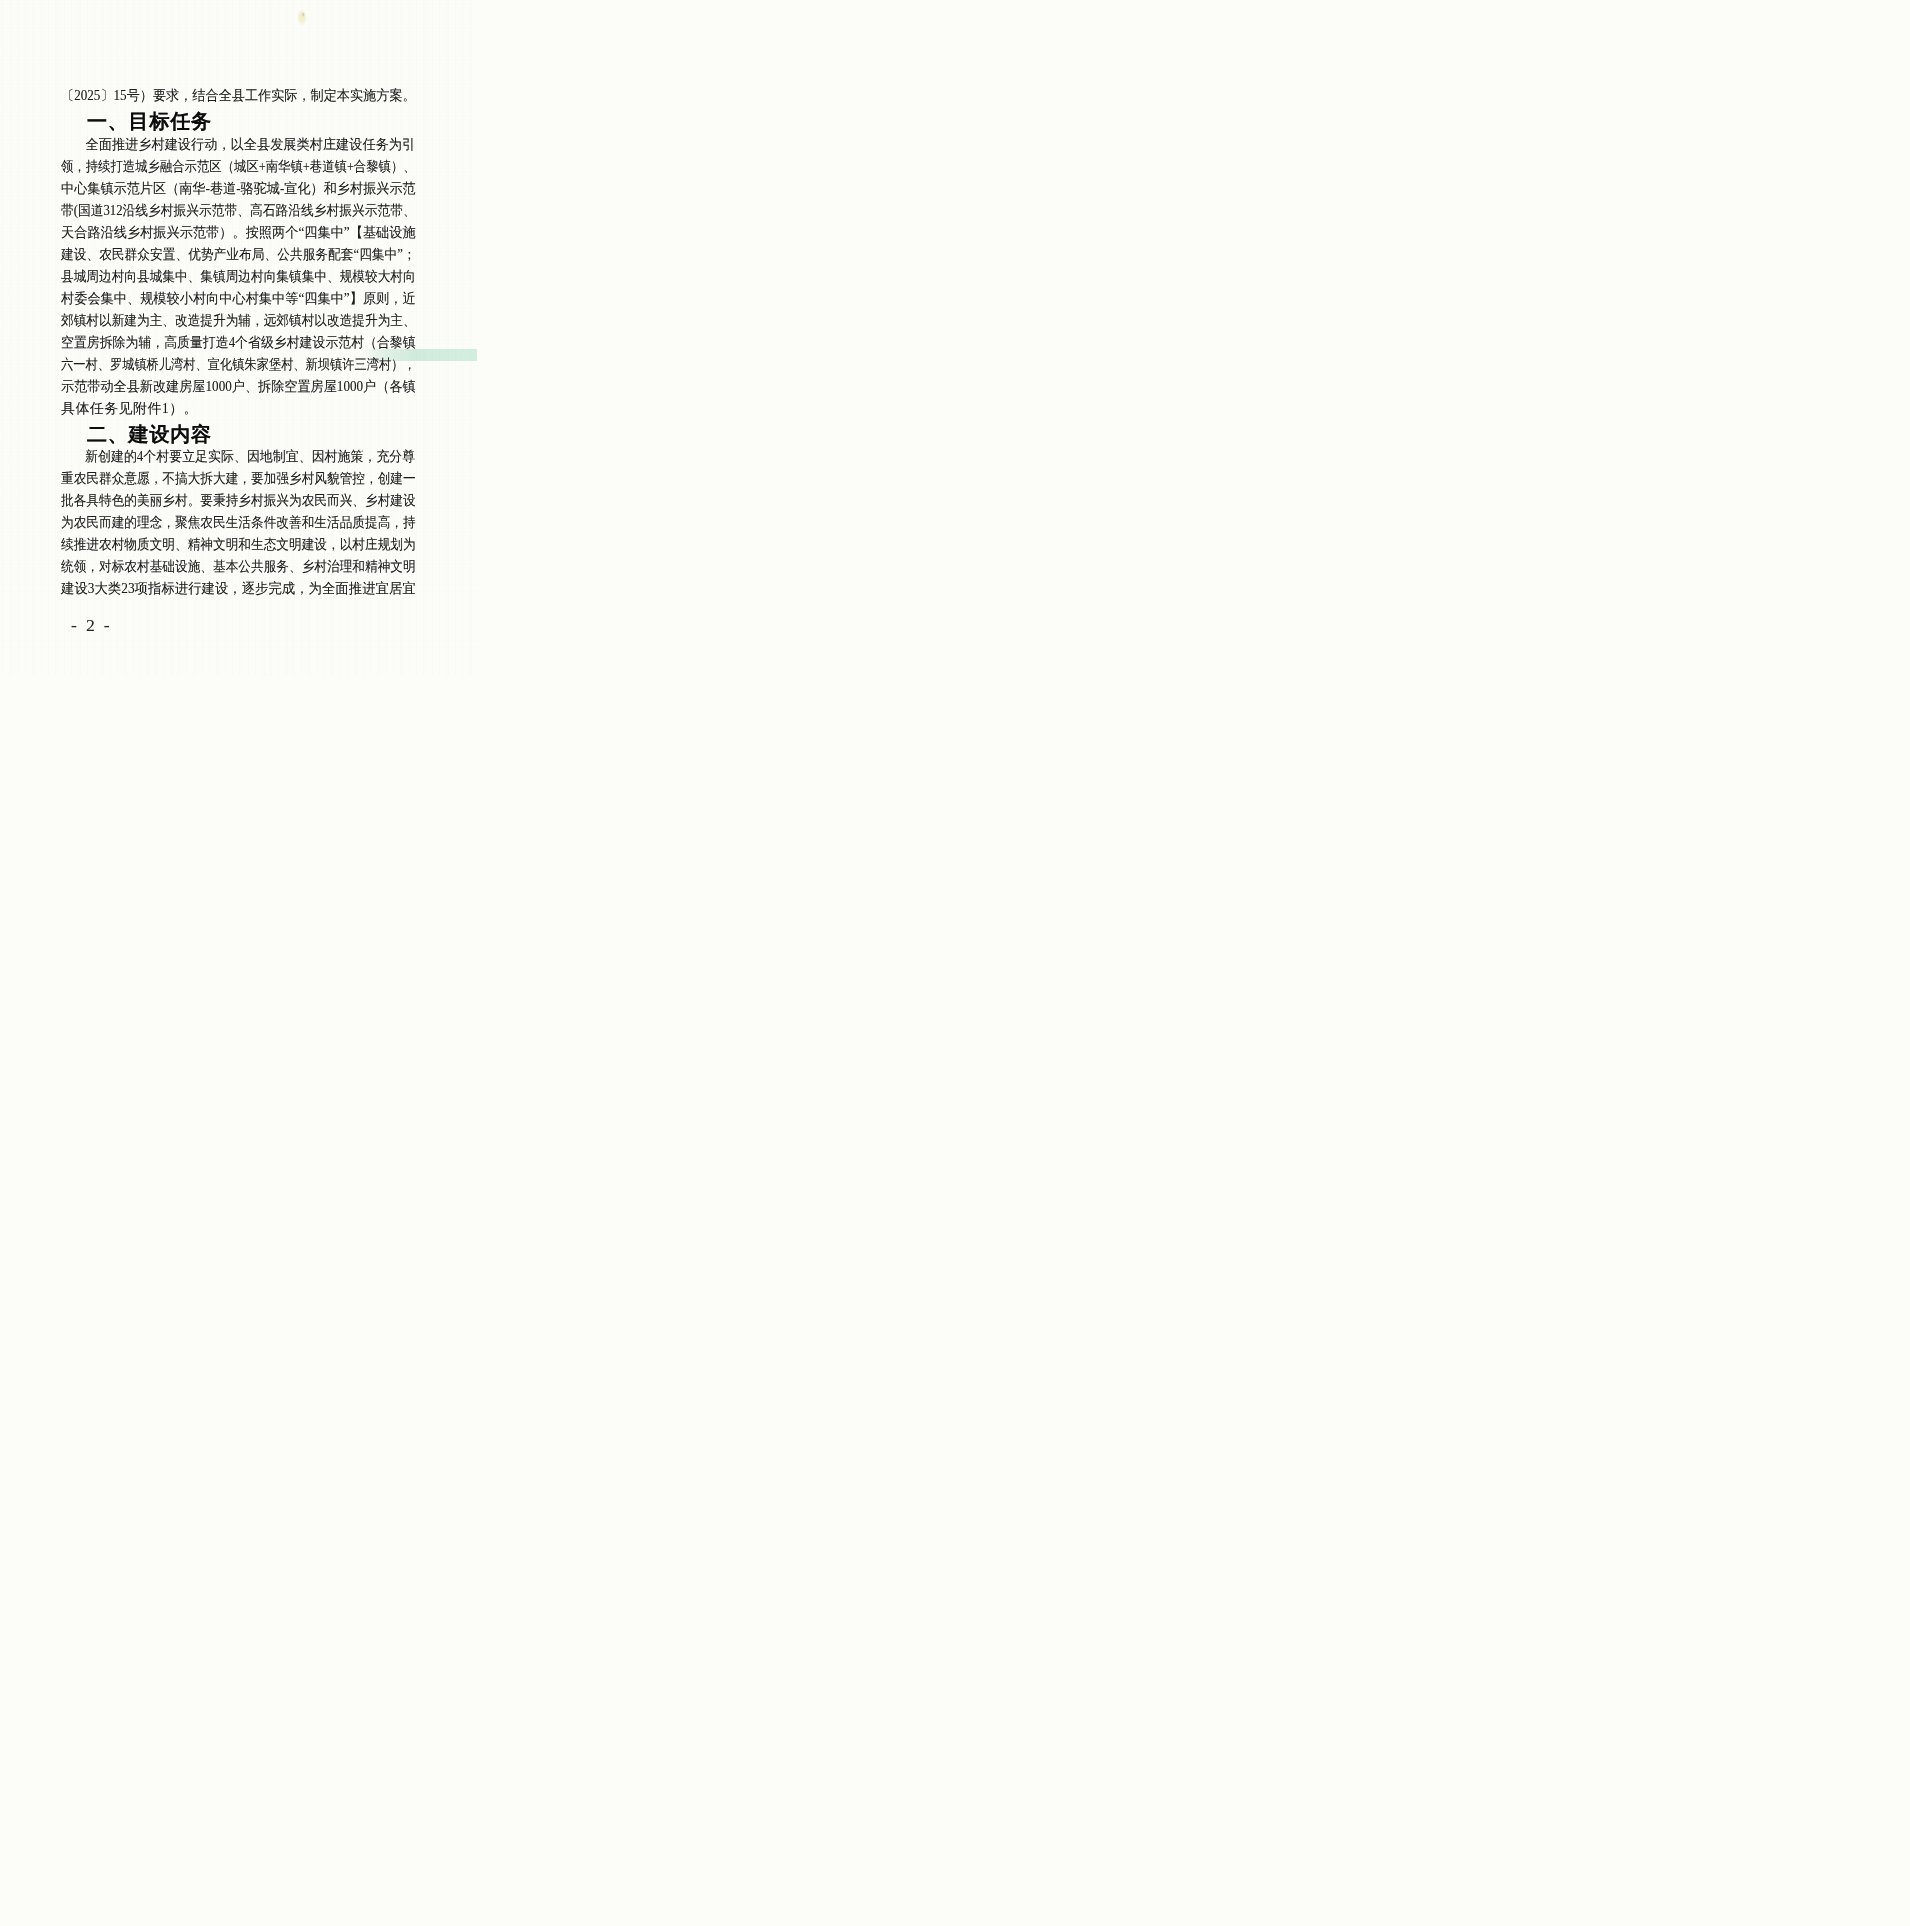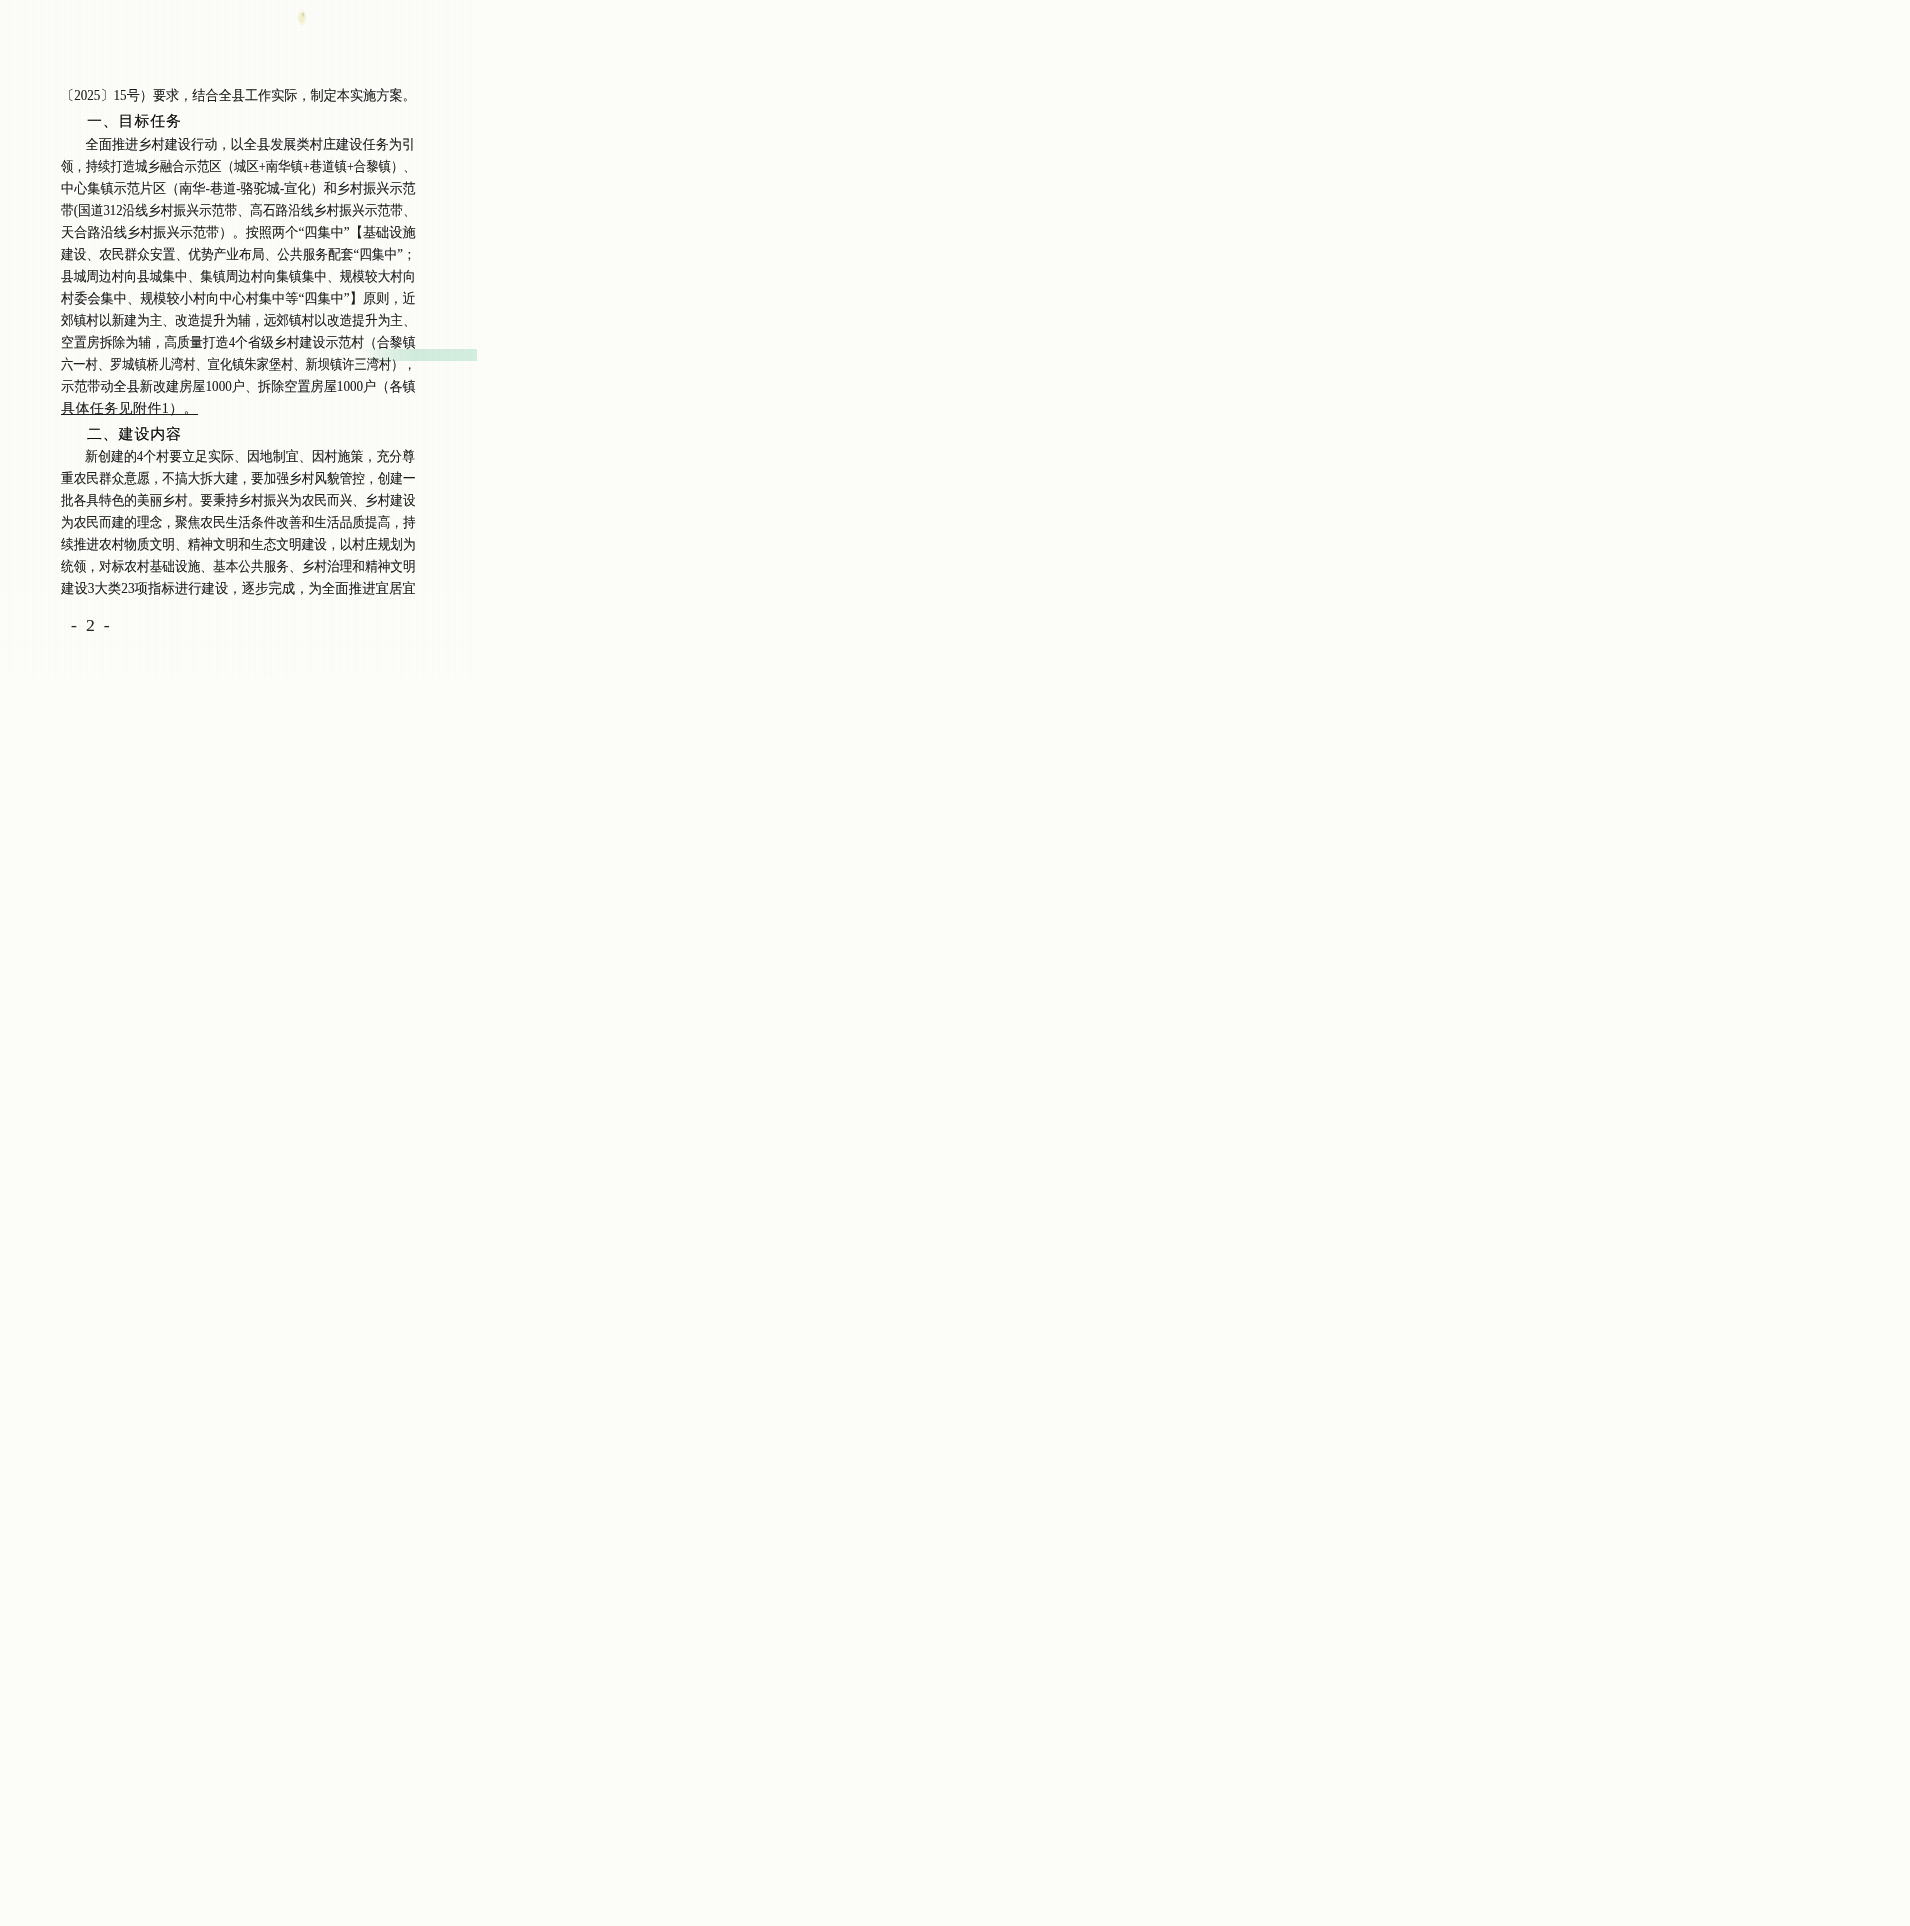--- a/index.html
+++ b/index.html
@@ -40,28 +40,27 @@
     justify-content: space-between;
     white-space: pre;
     font-size: 14px;
     color: var(--ink, #1c1c1c);
     text-shadow: 0 0 0.4px rgba(40,40,40,0.35);
   }
   .line span { display: inline-block; }
   .line.plain {
     justify-content: flex-start;
     letter-spacing: 0.4px;
-    text-decoration: underline;
   }
   .line.indent { padding-left: 26px; }
   .line.heading {
     justify-content: flex-start;
     font-family: "Liberation Sans", "DejaVu Sans", sans-serif;
-    font-weight: 400;
-    font-size: 15px;
+    font-weight: 700;
+    font-size: 20px;
     color: #0d0d0d;
     padding-left: 26px;
     margin: 3.9px 0 0.8px 0;
     letter-spacing: 0.8px;
     text-shadow: 0 0 0.4px rgba(0,0,0,0.5);
   }
   .pageno {
     position: absolute;
     left: 71px;
     top: 615px;

